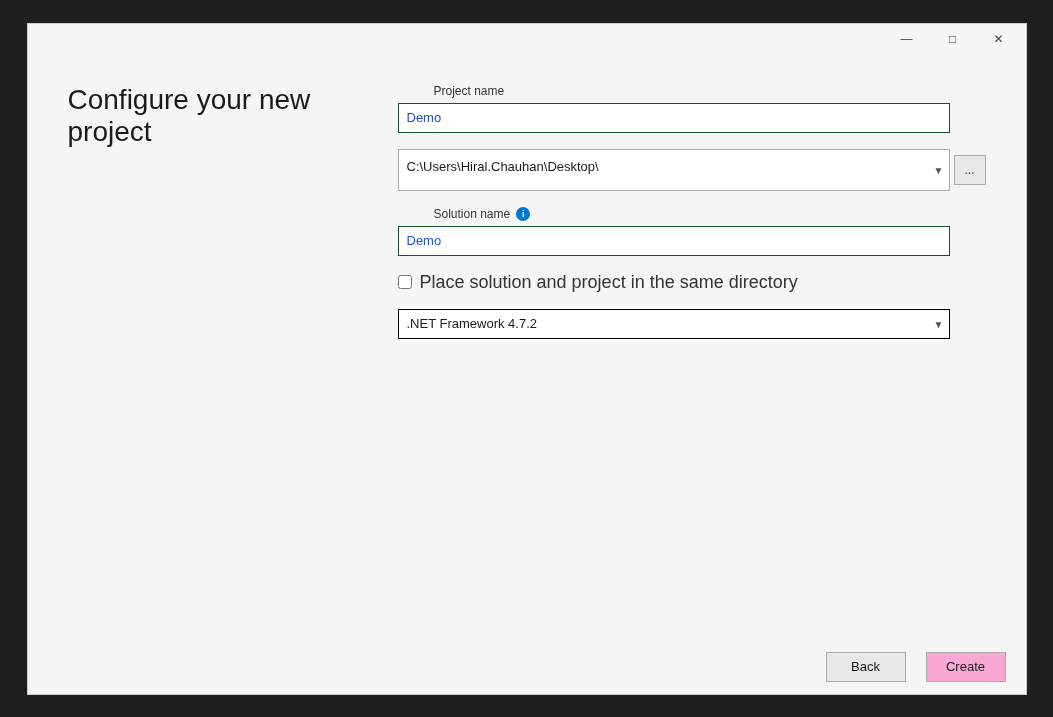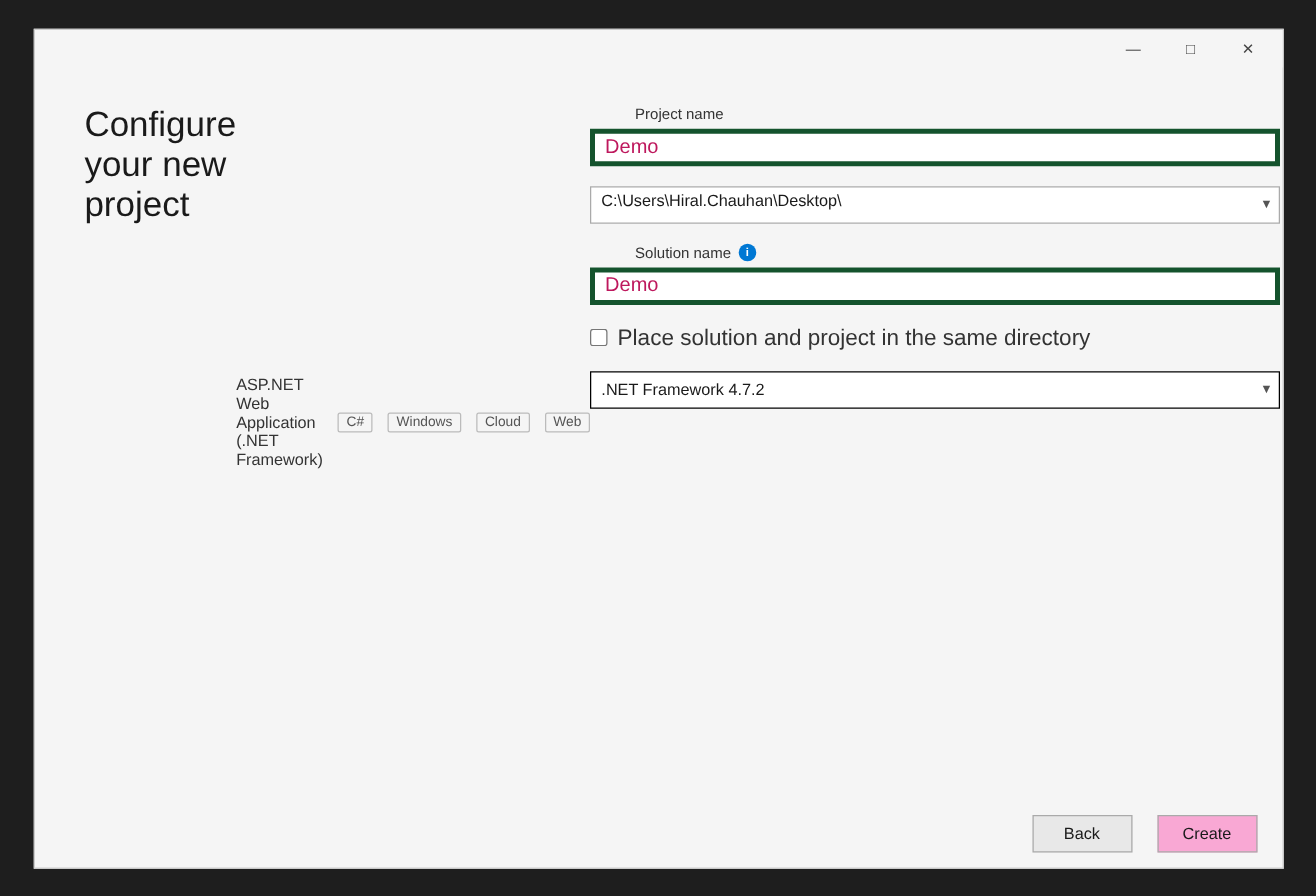--- a/index.html
+++ b/index.html
@@ -119,43 +119,43 @@
       display: inline-flex;
       align-items: center;
       justify-content: center;
       cursor: pointer;
       flex-shrink: 0;
     }
 
     .text-input {
       width: 552px;
       height: 30px;
-      border: 4px solid #14532d;
+      border: 1px solid #14532d;
       background: white;
       padding: 0 8px;
-      font-size: 16px;
-      color: #be185d;
+      font-size: 13px;
+      color: #1d4ed8;
       outline: none;
       font-family: 'Segoe UI', sans-serif;
     }
 
     .location-row {
       display: flex;
       gap: 4px;
       align-items: center;
     }
 
     .location-select-wrapper {
       position: relative;
       width: 552px;
     }
 
     .location-select {
       width: 100%;
-      height: 30px;
+      height: 42px;
       border: 1px solid #aaa;
       background: white;
       padding: 0 28px 6px 8px;
       font-size: 13px;
       color: #1a1a1a;
       appearance: none;
       -webkit-appearance: none;
       outline: none;
       font-family: 'Segoe UI', sans-serif;
       cursor: pointer;
@@ -259,27 +259,20 @@
   <div class="titlebar">
     <button class="titlebar-btn">—</button>
     <button class="titlebar-btn">□</button>
     <button class="titlebar-btn close">✕</button>
   </div>
 
   <div class="content">
 
     <h1 class="page-title">Configure your new project</h1>
 
-    <div class="subtitle-row">
-      <span class="project-type-label">ASP.NET Web Application (.NET Framework)</span>
-      <span class="tag">C#</span>
-      <span class="tag">Windows</span>
-      <span class="tag">Cloud</span>
-      <span class="tag">Web</span>
-    </div>
 
     <div class="form-section">
 
       <div class="field-group">
         <div class="field-label">
           <span>Project name</span>
         </div>
         <input type="text" class="text-input" value="Demo" style="">
       </div>
 

